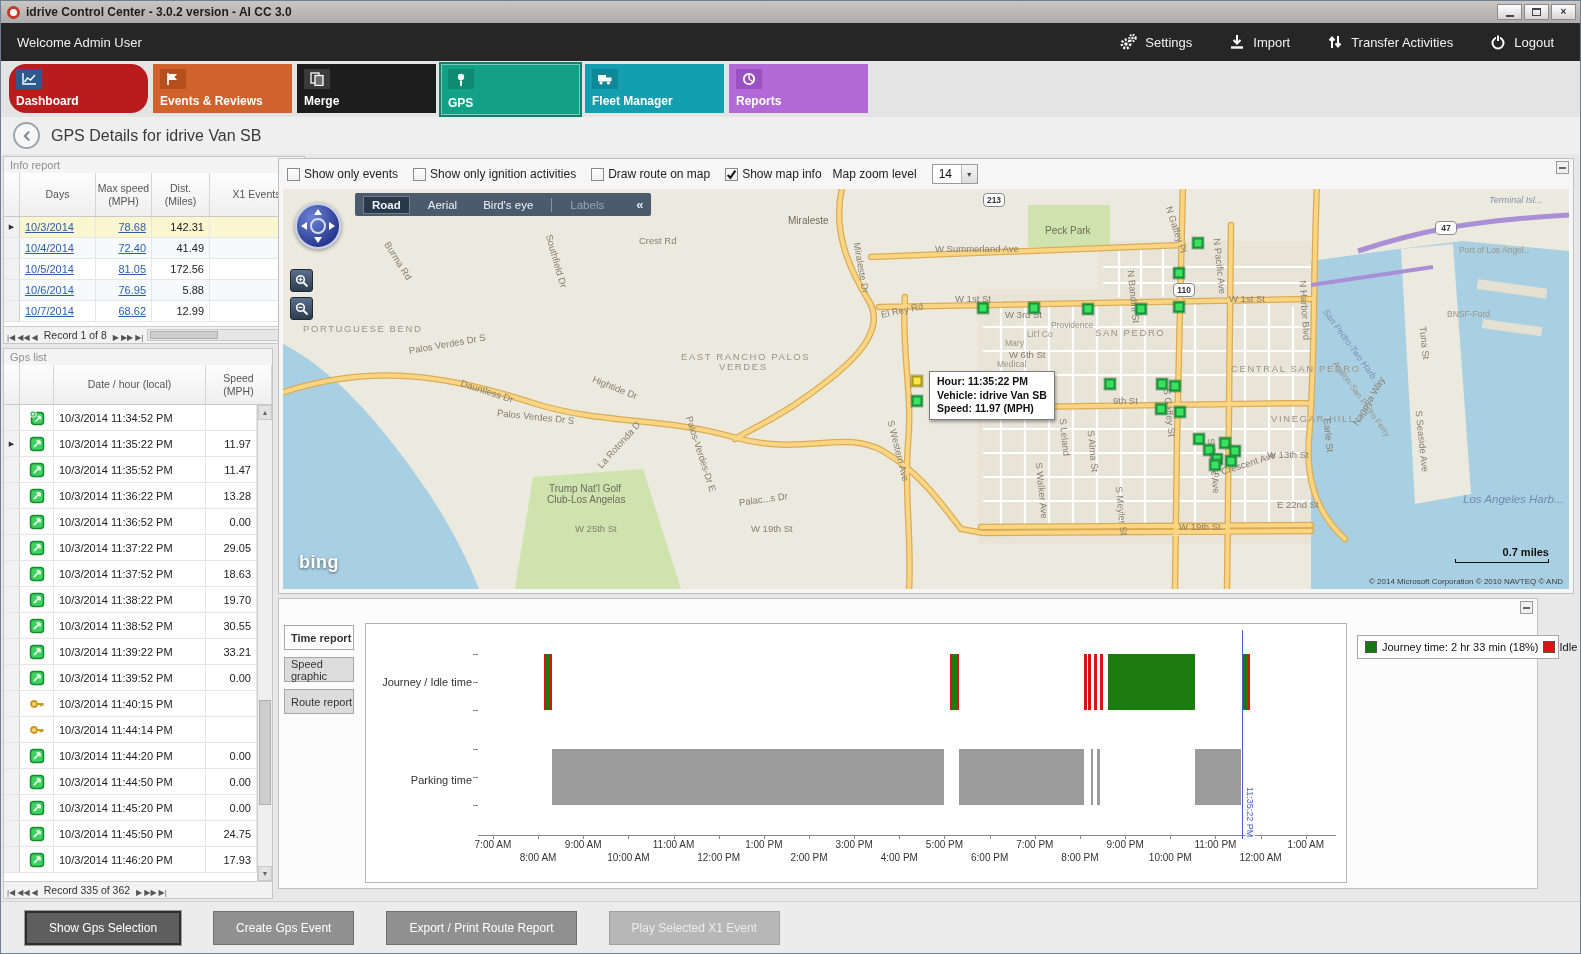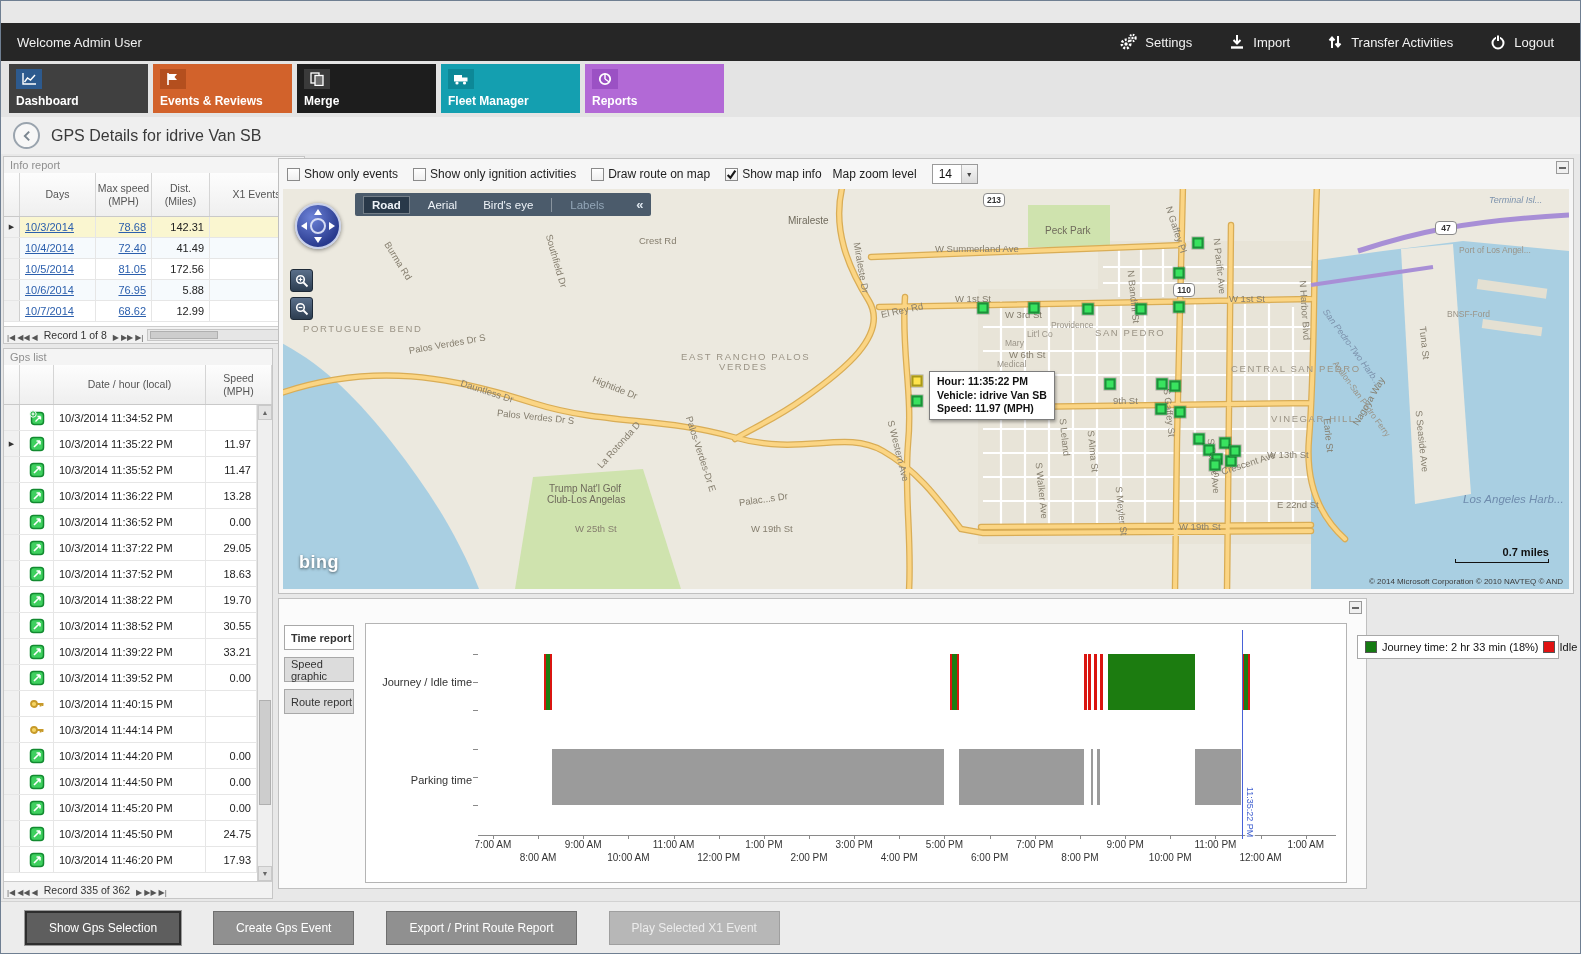--- a/index.html
+++ b/index.html
@@ -112,21 +112,21 @@
   .zbtn{position:absolute;left:7px;width:23px;height:23px;border-radius:3px;background:linear-gradient(#5a6f8a,#2c3d50);border:1px solid #1e2a38;display:flex;align-items:center;justify-content:center;z-index:4;cursor:pointer;}
   .zbtn.zin{top:80px;}
   .zbtn.zout{top:108px;}
 
   .bing-logo{position:absolute;left:16px;bottom:16px;color:#fff;font-size:18px;font-weight:bold;letter-spacing:.5px;text-shadow:0 1px 3px rgba(0,0,0,.6);z-index:3;}
   .map-scale{position:absolute;right:20px;bottom:26px;font-size:11px;font-weight:bold;color:#111;text-align:right;z-index:3;}
   .scale-bar{height:4px;border:1px solid #111;border-top:none;width:94px;margin-top:1px;}
   .map-copyright{position:absolute;right:6px;bottom:3px;font-size:8px;color:#3c3c3c;z-index:3;}
 
   
-  .chart-panel{position:absolute;left:277px;top:597px;width:1089px;height:291px;border:1px solid #c0c0c0;background:#fbfbfb;}
+  .chart-panel{position:absolute;left:277px;top:597px;width:1260px;height:291px;border:1px solid #c0c0c0;background:#fbfbfb;}
   .chart-tabs{position:absolute;left:5px;top:26px;display:flex;flex-direction:column;gap:7px;}
   .ctab{width:70px;height:25px;border:1px solid #a8a8a8;background:#dcdcdc;font-size:11px;color:#333;display:flex;align-items:center;padding-left:6px;cursor:pointer;}
   .ctab.active{background:#fff;font-weight:bold;}
   .chart-frame{position:absolute;left:86px;top:24px;width:982px;height:260px;border:1px solid #b4b4b4;background:#fff;}
   .rowlab{position:absolute;left:4px;width:102px;text-align:right;font-size:11px;color:#333;white-space:nowrap;}
   .plot{position:absolute;left:112px;top:12px;width:858px;height:200px;border-bottom:1px solid #8a8a8a;}
   .bar{position:absolute;}
   .bj{background:#1c7c10;}
   .bi{background:#da1510;}
   .bp{background:#9b9b9b;}
@@ -144,20 +144,35 @@
   .bottombar{position:absolute;left:0;bottom:0;right:0;height:52px;background:#ececec;border-top:1px solid #d2d2d2;display:flex;align-items:center;padding-left:24px;}
   .bbtn{height:34px;padding:0 22px;font-size:12px;color:#fff;border:1px solid #6f6f6f;background:#909090;margin-right:32px;cursor:pointer;font-family:"Liberation Sans",sans-serif;}
   .bbtn.focused{background:#5e5e5e;border:2px solid #2e2e2e;box-shadow:0 0 0 1px #9a9a9a;}
   .bbtn.disabled{background:#b7b7b7;color:#ececec;border-color:#9f9f9f;cursor:default;margin-right:12px;}
 </style>
 </head>
 <body>
 
 <div class="app">
 
+  <div class="titlebar">
+    <span class="app-icon"></span>
+    <span class="title-text">idrive Control Center - 3.0.2 version - AI CC 3.0</span>
+    <span class="win-buttons">
+      <span class="win-btn">
+          <span class="gmin"></span>
+        </span>
+      <span class="win-btn">
+          <span class="gmax"></span>
+        </span>
+      <span class="win-btn">
+          <span class="gclose">×</span>
+        </span>
+    </span>
+  </div>
 
   <div class="menubar">
     <span class="welcome">Welcome Admin User</span>
     <div class="menu-items" id="menu-items">
         <div class="menu-item">
           <span class="mi-icon">
             <svg width="20" height="20" viewBox="0 0 20 20">
               <circle cx="8" cy="12" r="4.2" fill="none" stroke="#fff" stroke-width="2.6" stroke-dasharray="2 1.6"></circle>
               <circle cx="8" cy="12" r="1.7" fill="#fff"></circle>
               <circle cx="14.5" cy="6" r="3.1" fill="none" stroke="#fff" stroke-width="2.2" stroke-dasharray="1.6 1.3"></circle>
@@ -191,21 +206,21 @@
               <path d="M9 1.5v6.5" stroke="#262626" stroke-width="4"></path>
               <path d="M9 2.5v5.5" stroke="#fff" stroke-width="2"></path>
             </svg>
           </span>
           <span>Logout</span>
         </div>
       </div>
   </div>
 
   <div class="tabstrip" id="nav-tiles">
-      <div class="tile" style="background: #404040;">
+      <div class="tile" style="background: #b91c1c; border-radius: 17px;">
         <span class="tile-icon" style="background: rgb(45, 90, 142);">
           <svg width="16" height="14" viewBox="0 0 16 14">
             <path d="M2 1v11h13" fill="none" stroke="#fff" stroke-width="1.4"></path>
             <path d="M3.5 10l3-4 3 2 4.5-5" fill="none" stroke="#fff" stroke-width="1.4"></path>
           </svg>
         </span>
         <span class="tile-label">Dashboard</span>
       </div>
       <div class="tile" style="background: rgb(210, 98, 43);">
         <span class="tile-icon" style="background: rgb(180, 79, 30);">
@@ -217,20 +232,29 @@
         <span class="tile-label">Events &amp; Reviews</span>
       </div>
       <div class="tile" style="background: rgb(29, 29, 29);">
         <span class="tile-icon" style="background: rgb(58, 58, 58);">
           <svg width="16" height="14" viewBox="0 0 16 14">
             <rect x="2" y="1" width="8" height="10" fill="none" stroke="#fff" stroke-width="1.3"></rect>
             <rect x="6" y="3.5" width="8" height="10" fill="#6d6d6d" stroke="#fff" stroke-width="1.3"></rect>
           </svg>
         </span>
         <span class="tile-label">Merge</span>
+      </div>
+      <div class="tile selected" style="background: rgb(19, 161, 134);">
+        <span class="tile-icon" style="background: rgb(14, 138, 112);">
+          <svg width="16" height="15" viewBox="0 0 16 15">
+            <circle cx="8" cy="5" r="3.2" fill="#fff"></circle>
+            <path d="M8 8.5V14" stroke="#fff" stroke-width="2"></path>
+          </svg>
+        </span>
+        <span class="tile-label">GPS</span>
       </div>
       <div class="tile" style="background: rgb(20, 159, 176);">
         <span class="tile-icon" style="background: rgb(13, 136, 151);">
           <svg width="16" height="14" viewBox="0 0 16 14">
             <rect x="1" y="3" width="8" height="6.5" fill="#fff"></rect>
             <rect x="9" y="5.5" width="5.5" height="4" fill="#fff"></rect>
             <circle cx="4" cy="11" r="1.6" fill="#fff"></circle>
             <circle cx="11.5" cy="11" r="1.6" fill="#fff"></circle>
           </svg>
         </span>

